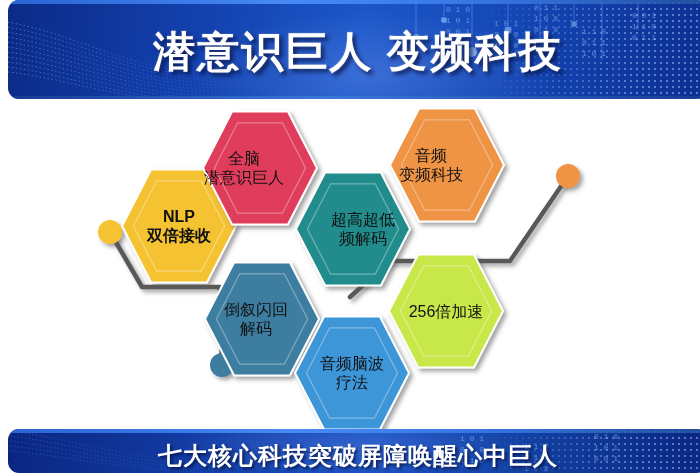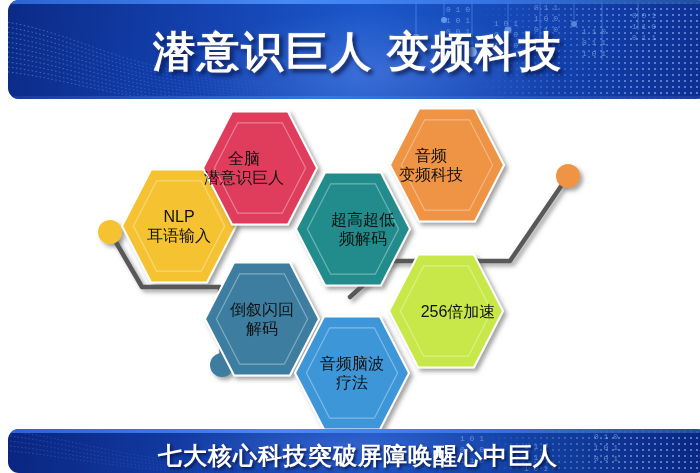--- a/index.html
+++ b/index.html
@@ -248,27 +248,27 @@
           <polygon points="205.0,220.0 234.1,163.5 289.9,163.5 319.0,220.0 289.9,276.5 234.1,276.5" fill="#3C7EA0" stroke="#ffffff" stroke-width="2" filter="url(#hexshadow)"></polygon>
           <polygon points="216.4,220.0 239.7,174.8 284.3,174.8 307.6,220.0 284.3,265.2 239.7,265.2" fill="none" stroke="rgba(255,255,255,0.35)" stroke-width="1.2"></polygon>
           <polygon points="295.0,274.0 324.1,217.5 379.9,217.5 409.0,274.0 379.9,330.5 324.1,330.5" fill="#3D96D8" stroke="#ffffff" stroke-width="2" filter="url(#hexshadow)"></polygon>
           <polygon points="306.4,274.0 329.7,228.8 374.3,228.8 397.6,274.0 374.3,319.2 329.7,319.2" fill="none" stroke="rgba(255,255,255,0.35)" stroke-width="1.2"></polygon>
           <polygon points="389.0,212.0 418.1,155.5 473.9,155.5 503.0,212.0 473.9,268.5 418.1,268.5" fill="#C8E84A" stroke="#ffffff" stroke-width="2" filter="url(#hexshadow)"></polygon>
           <polygon points="400.4,212.0 423.7,166.8 468.3,166.8 491.6,212.0 468.3,257.2 423.7,257.2" fill="none" stroke="rgba(255,255,255,0.35)" stroke-width="1.2"></polygon>
         </g>
     </svg>
 
     <div id="hex-labels">
-        <div class="hexlabel" style="left: 179px; top: 127px;"><span class="l1">NLP</span><span class="l2">耳语输入</span></div>
+        <div class="hexlabel" style="left: 179px; top: 127px; font-weight: bold;"><span class="l1">NLP</span><span class="l2">双倍接收</span></div>
         <div class="hexlabel" style="left: 244px; top: 69px;"><span class="l1">全脑</span><span class="l2">潜意识巨人</span></div>
         <div class="hexlabel" style="left: 363px; top: 130px;"><span class="l1">超高超低</span><span class="l2">频解码</span></div>
         <div class="hexlabel" style="left: 431px; top: 66px;"><span class="l1">音频</span><span class="l2">变频科技</span></div>
-        <div class="hexlabel" style="left: 262px; top: 220px; text-align: center;"><span class="l1">倒叙闪回</span><span class="l2">解码</span></div>
+        <div class="hexlabel" style="left: 256px; top: 220px; text-align: center;"><span class="l1">倒叙闪回</span><span class="l2">解码</span></div>
         <div class="hexlabel" style="left: 352px; top: 274px;"><span class="l1">音频脑波</span><span class="l2">疗法</span></div>
-        <div class="hexlabel" style="left: 446px; top: 212px; margin-left: 12px;"><span class="l1">256倍加速</span></div>
+        <div class="hexlabel" style="left: 446px; top: 212px;"><span class="l1">256倍加速</span></div>
       </div>
   </div>
 
   <div class="banner banner-bottom">
     <svg class="wave" style="top:-6px; height:52px;" viewBox="0 0 300 52">
       <defs>
         <linearGradient id="wg2" x1="0" y1="0" x2="1" y2="0">
           <stop offset="0" stop-color="#6ea8ff" stop-opacity="0.55"></stop>
           <stop offset="1" stop-color="#6ea8ff" stop-opacity="0.03"></stop>
         </linearGradient>

